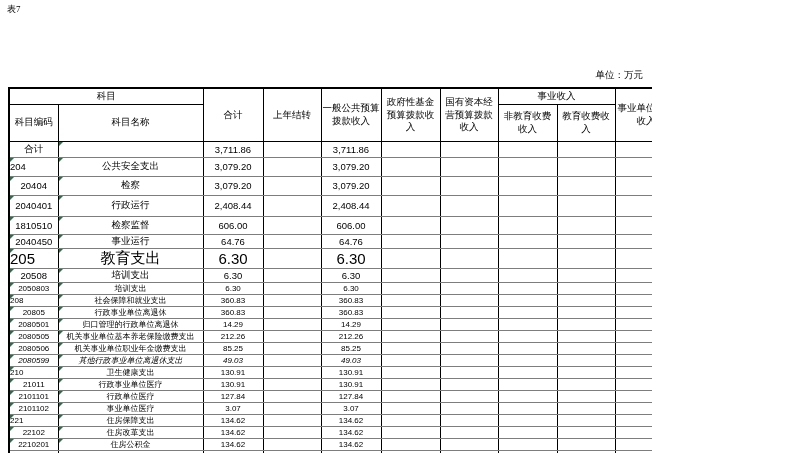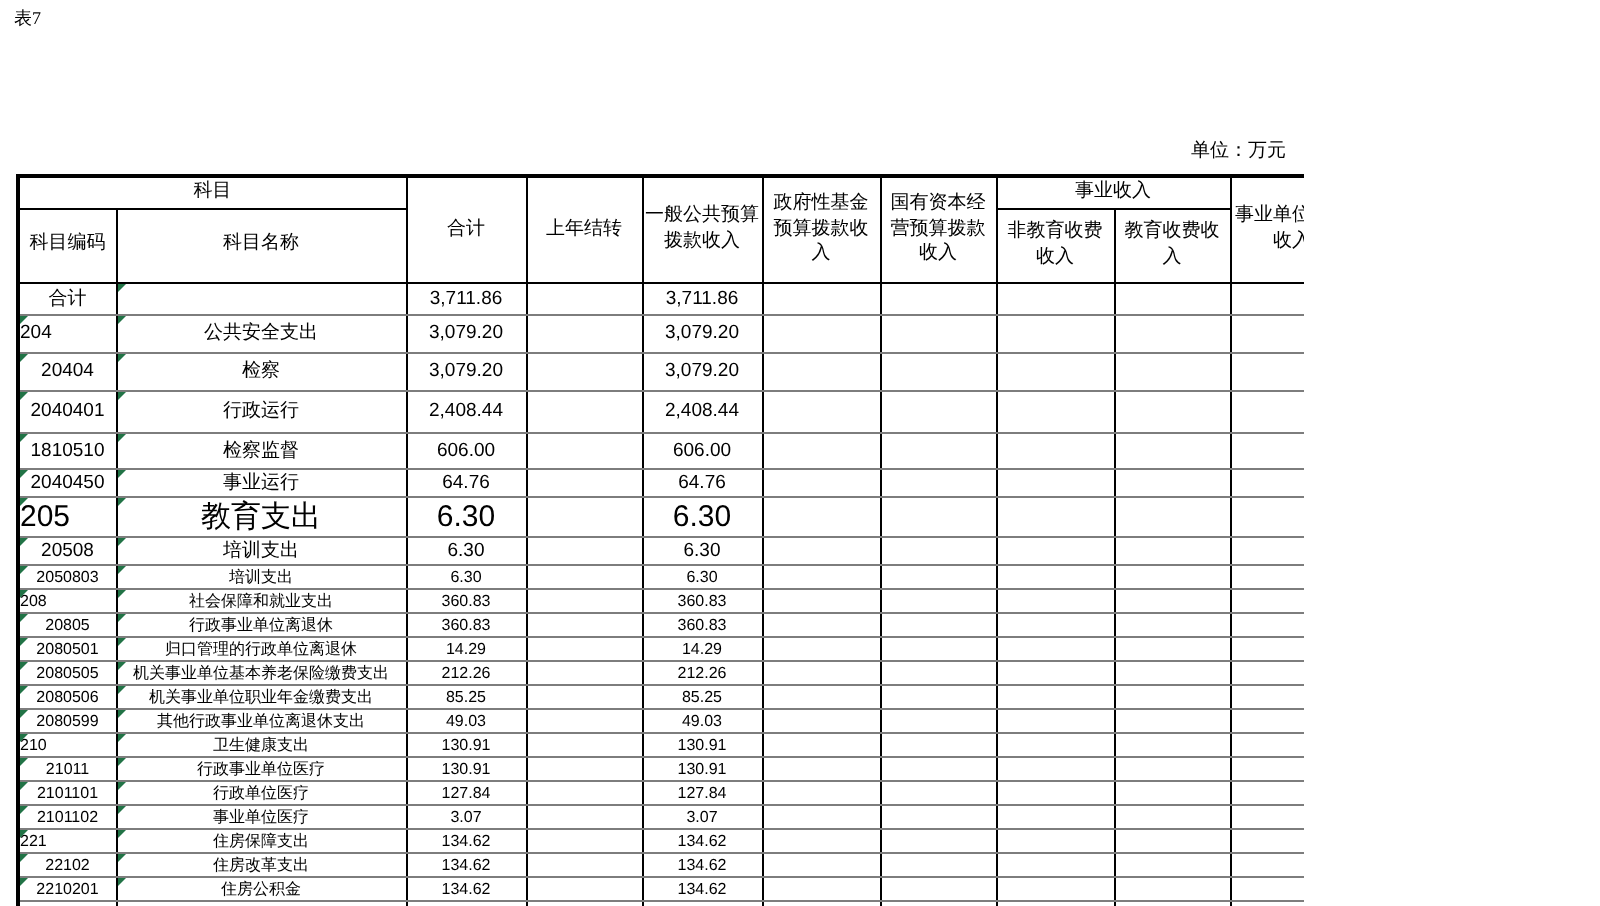--- a/index.html
+++ b/index.html
@@ -254,21 +254,21 @@
           <td class="num"></td>
           <td class="num">85.25</td>
           <td class="num"></td>
           <td class="num"></td>
           <td class="num"></td>
           <td class="num"></td>
           <td class="num"></td>
           <td class="num"></td>
           <td class="num"></td>
         </tr>
-        <tr style="height: 10px; font-size: 8px;">
+        <tr style="height: 10px; font-size: 8px; font-style: italic;">
           <td class="code tri">2080599</td>
           <td class="name tri">其他行政事业单位离退休支出</td>
           <td class="num">49.03</td>
           <td class="num"></td>
           <td class="num">49.03</td>
           <td class="num"></td>
           <td class="num"></td>
           <td class="num"></td>
           <td class="num"></td>
           <td class="num"></td>

